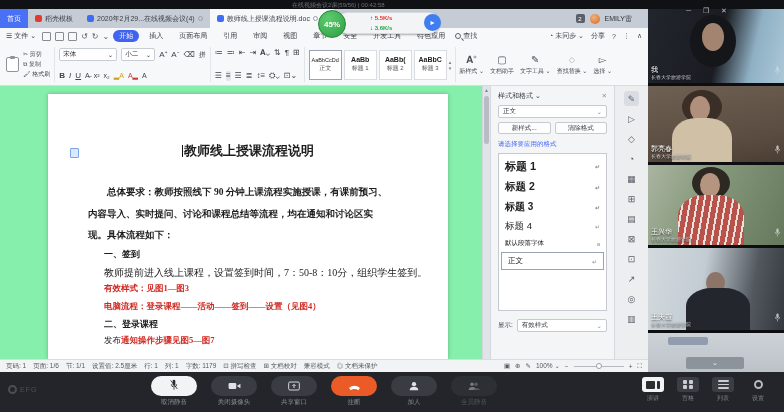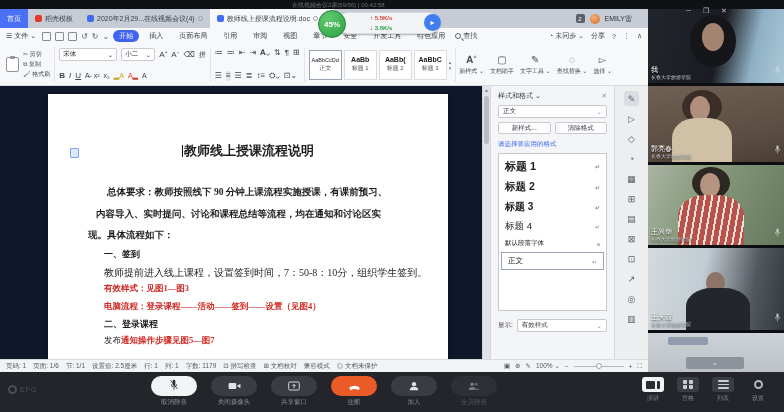--- a/index.html
+++ b/index.html
@@ -56,21 +56,21 @@
   .clipbig::before { content:""; position:absolute; left:3px; top:-2px; width:5px; height:3px; background:#8f949b; border-radius:1px; }
   .stylecell { width:33px; height:30px; background:#fff; border:1px solid #d9dce0; display:flex; flex-direction:column; align-items:center; justify-content:center; gap:1px; }
   .stylecell.sel { border-color:#9aa3b5; }
   .stylecell .prev { font-size:7px; font-weight:bold; color:#222; white-space:nowrap; }
   .stylecell .prev.small { font-size:5.5px; font-weight:normal; }
   .stylecell .nm { font-size:6px; color:#555; }
   .tool { display:flex; flex-direction:column; align-items:center; justify-content:center; gap:2px; padding:0 3px; }
   .tool .tic { font-size:10px; color:#4a4e55; line-height:11px; }
 
   
-  .docarea { position:absolute; left:0; top:77px; width:490px; height:273px; background:#0f172a; overflow:hidden; }
+  .docarea { position:absolute; left:0; top:77px; width:490px; height:273px; background:#86efac; overflow:hidden; }
   .page { position:absolute; left:48px; top:8px; width:400px; height:265px; background:#fff; box-shadow:0 0 4px rgba(0,0,0,.25); font-family:"Liberation Serif", serif; }
   .page .line { position:absolute; white-space:nowrap; color:#1d1d1f; }
   .doc-title { left:0; right:0; top:48px; text-align:center; font-size:13px; font-weight:bold; }
   .cursor { display:inline-block; width:1px; height:12px; background:#111; vertical-align:-2px; margin-right:1px; }
   .margin-icon { position:absolute; left:22px; top:54px; width:9px; height:10px; background:#dce8fb; border:1px solid #7aa3e8; border-radius:1px; }
   .red { color:#cf2b24 !important; }
 
   .vscroll { position:absolute; left:482px; top:77px; width:8px; height:273px; background:#e0e3e7; border-left:1px solid #d2d5da; }
   .vscroll .thumb { position:absolute; left:1px; top:10px; width:5px; height:48px; background:#b8bcc3; border-radius:3px; }
   .vscroll .arr { position:absolute; left:1px; top:1px; font-size:5px; color:#7e838a; }
@@ -319,21 +319,21 @@
         <span class="tic">▻</span>
         <span><span>选择</span> ⌄</span>
       </div>
   </div>
 
   <div class="docarea">
     <div class="page">
       <span class="margin-icon"></span>
       <div class="line doc-title"><span class="cursor"></span><span>教师线上授课流程说明</span></div>
       <div class="line" style="left:40px; top:92px; font-size:9.5px; font-weight:bold; text-indent:19px;">总体要求：教师按照线下 90 分钟上课流程实施授课，有课前预习、</div>
-      <div class="line" style="left:48px; top:114px; font-size:9.5px; font-weight:bold;font-family:Liberation Serif, serif;">内容导入、实时提问、讨论和课程总结等流程，均在通知和讨论区实</div>
+      <div class="line" style="left:40px; top:114px; font-size:9.5px; font-weight:bold;font-family:Liberation Serif, serif;">内容导入、实时提问、讨论和课程总结等流程，均在通知和讨论区实</div>
       <div class="line" style="left:40px; top:135px; font-size:9.5px; font-weight:bold;">现。具体流程如下：</div>
       <div class="line" style="left:56px; top:154px; font-size:9px; font-weight:bold;">一、签到</div>
       <div class="line" style="left:56px; top:172px; font-size:10px;">教师提前进入线上课程，设置签到时间，7：50-8：10分，组织学生签到。</div>
       <div class="line red" style="left:56px; top:189px; font-size:8.5px; font-weight:bold;">有效样式：见图1—图3</div>
       <div class="line red" style="left:56px; top:207px; font-size:8.5px; font-weight:bold;">电脑流程：登录课程——活动——签到——设置（见图4）</div>
       <div class="line" style="left:56px; top:224px; font-size:9px; font-weight:bold;">二、登录课程</div>
       <div class="line" style="left:56px; top:241px; font-size:8.5px;"><span>发布</span><span class="red" style="font-weight:bold;">通知操作步骤见图5—图7</span></div>
       <div class="line" style="left:56px; top:270px; font-size:10px; color:#3a3a3c;">通知内容示例如下。</div>
     </div>
   </div>

